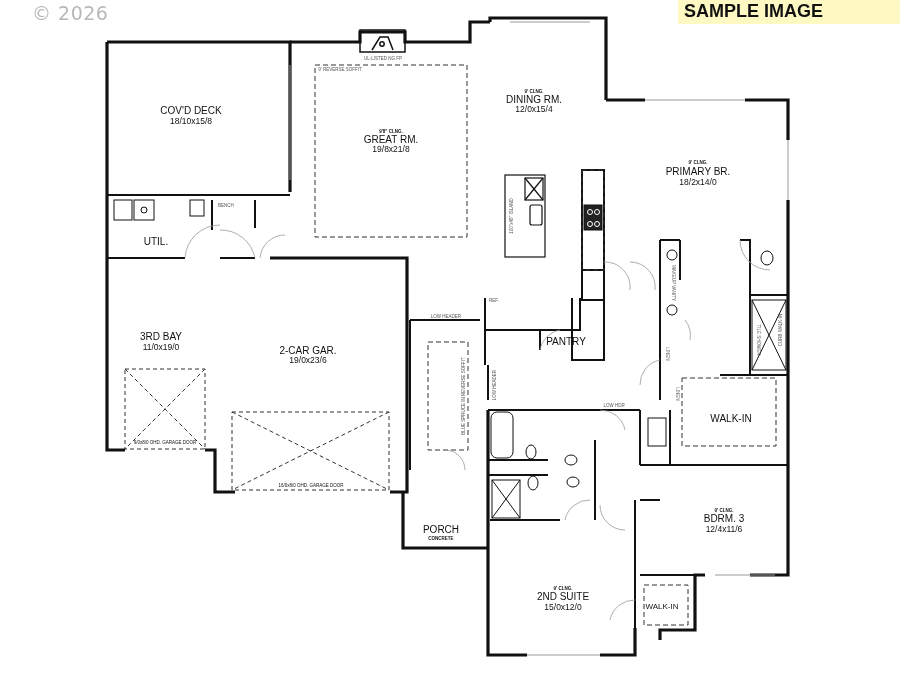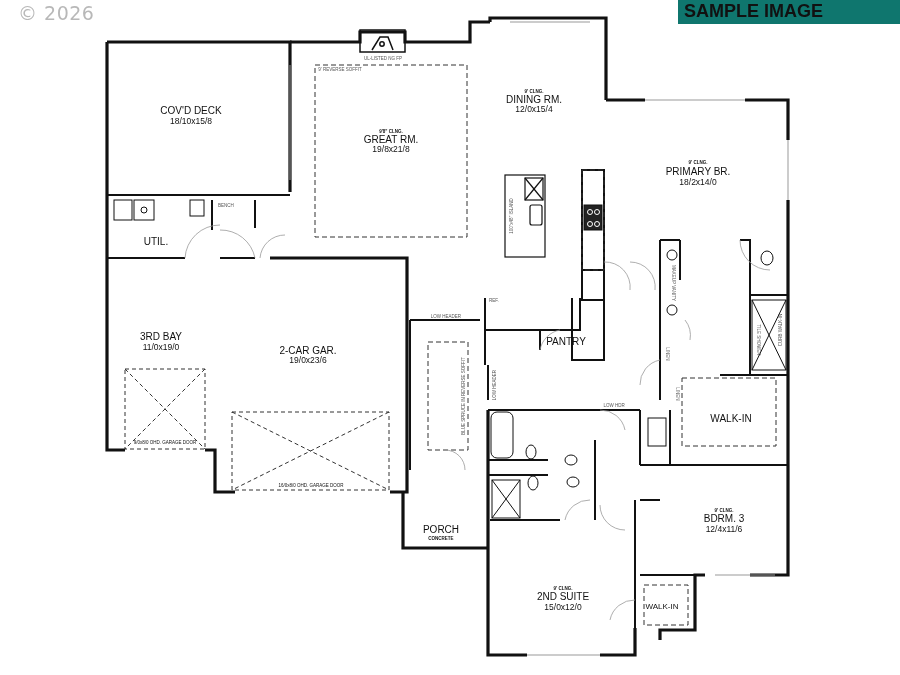--- a/index.html
+++ b/index.html
@@ -1,18 +1,18 @@
 <!DOCTYPE html>
 <html><head>
 <meta charset="utf-8">
 <style>
   html, body { margin: 0; padding: 0; background: #ffffff; }
   body { width: 900px; height: 675px; position: relative; overflow: hidden; font-family: "Liberation Sans", sans-serif; }
-  .copyright { position: absolute; left: 18px; top: 2px; font-size: 19px; color: #b8b8b8; font-family: "DejaVu Sans", sans-serif; letter-spacing: 0.5px; }
-  .sample { position: absolute; left: 678px; top: 0; width: 222px; height: 24px; background: #0f766e; }
+  .copyright { position: absolute; left: 32px; top: 2px; font-size: 19px; color: #b8b8b8; font-family: "DejaVu Sans", sans-serif; letter-spacing: 0.5px; }
+  .sample { position: absolute; left: 678px; top: 0; width: 222px; height: 24px; background: #fef9c3; }
   .sample span { position: absolute; left: 6px; top: 1px; font-size: 18px; font-weight: bold; color: #111; font-family: "Liberation Sans", sans-serif; }
   svg.plan { position: absolute; left: 0; top: 0; }
   .lbl { font-family: "Liberation Sans", sans-serif; fill: #111; text-anchor: middle; }
   .rn { font-size: 10px; }
   .dim { font-size: 8.5px; }
   .clg { font-size: 4.5px; font-weight: bold; }
   .tiny { font-size: 4.5px; fill: #555; }
 </style>
 </head>
 <body>

